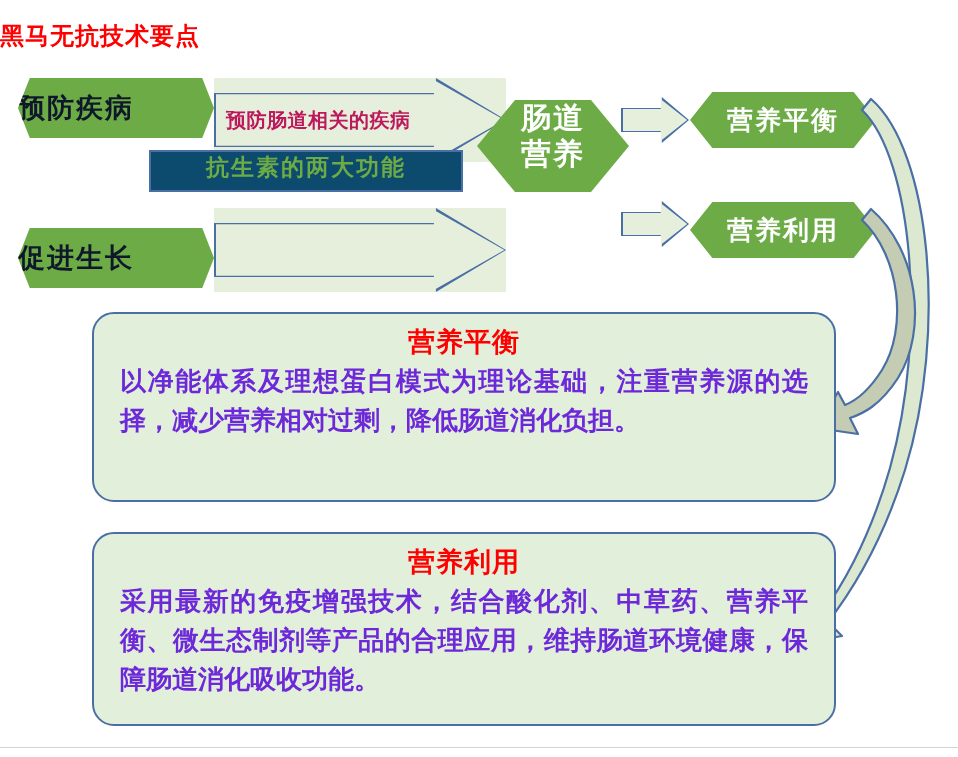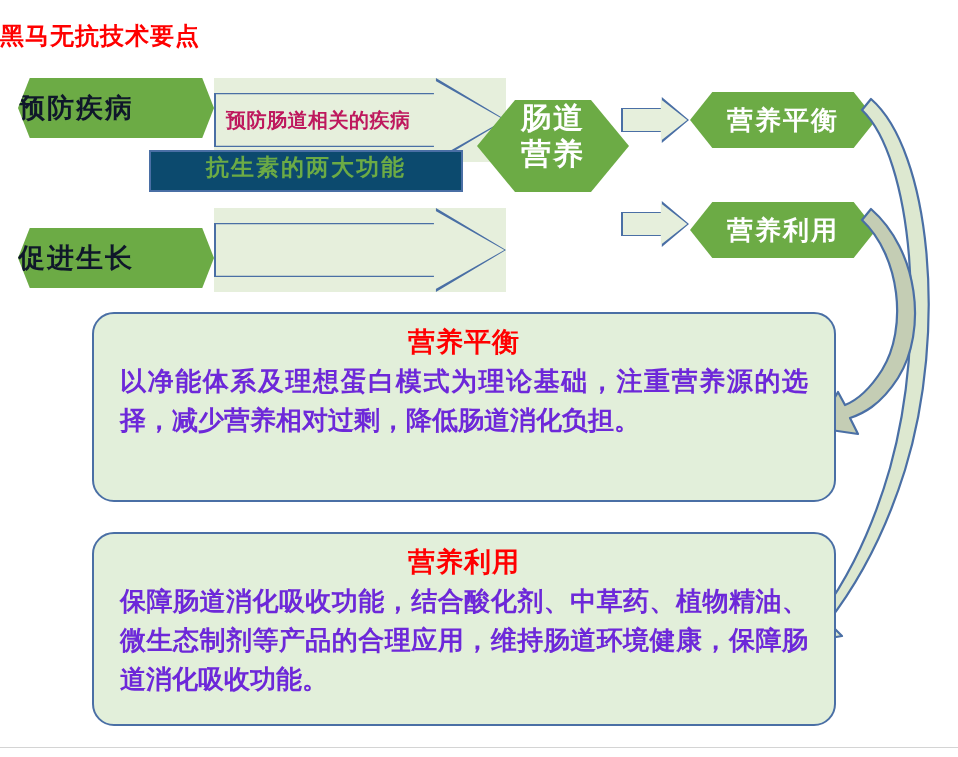--- a/index.html
+++ b/index.html
@@ -304,18 +304,18 @@
     </g>
   </svg>
 
   <div class="panel" id="panel-balance">
     <div class="panel-heading">营养平衡</div>
     <div class="panel-body">以净能体系及理想蛋白模式为理论基础，注重营养源的选择，减少营养相对过剩，降低肠道消化负担。</div>
   </div>
 
   <div class="panel" id="panel-utilization">
     <div class="panel-heading">营养利用</div>
-    <div class="panel-body">保障肠道消化吸收功能，结合酸化剂、中草药、植物精油、微生态制剂等产品的合理应用，维持肠道环境健康，保障肠道消化吸收功能。</div>
+    <div class="panel-body">采用最新的免疫增强技术，结合酸化剂、中草药、营养平衡、微生态制剂等产品的合理应用，维持肠道环境健康，保障肠道消化吸收功能。</div>
   </div>
 
   <div id="bottom-rule"></div>
 
 </div>
 
 </body></html>

